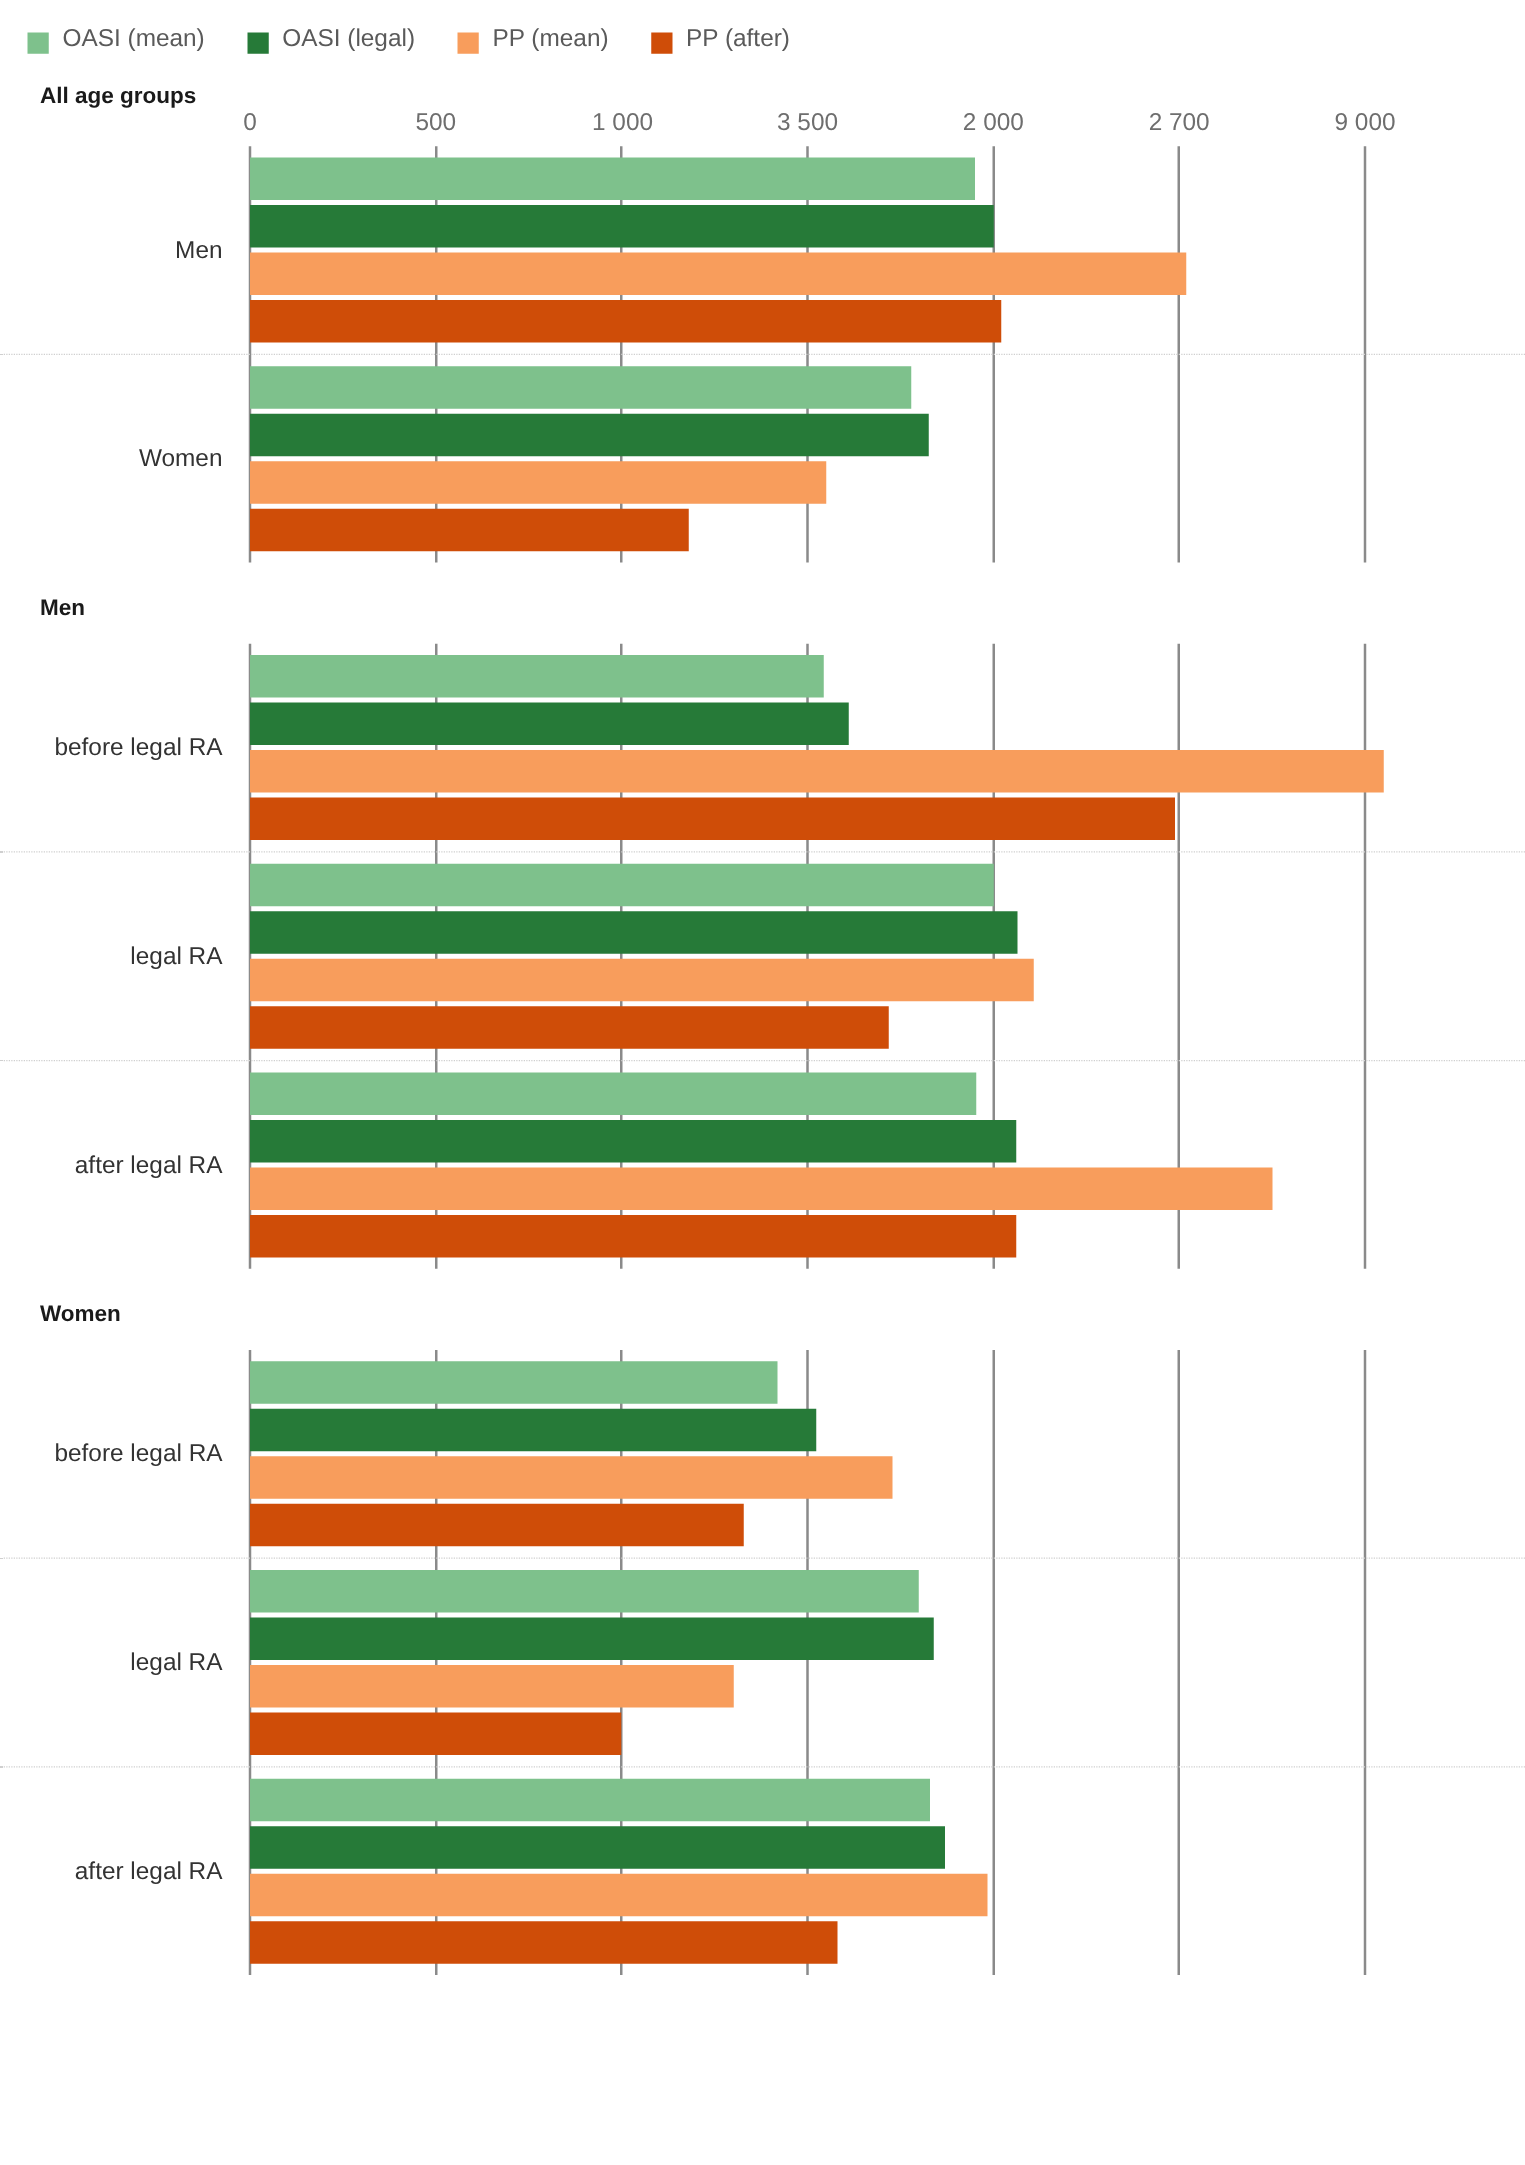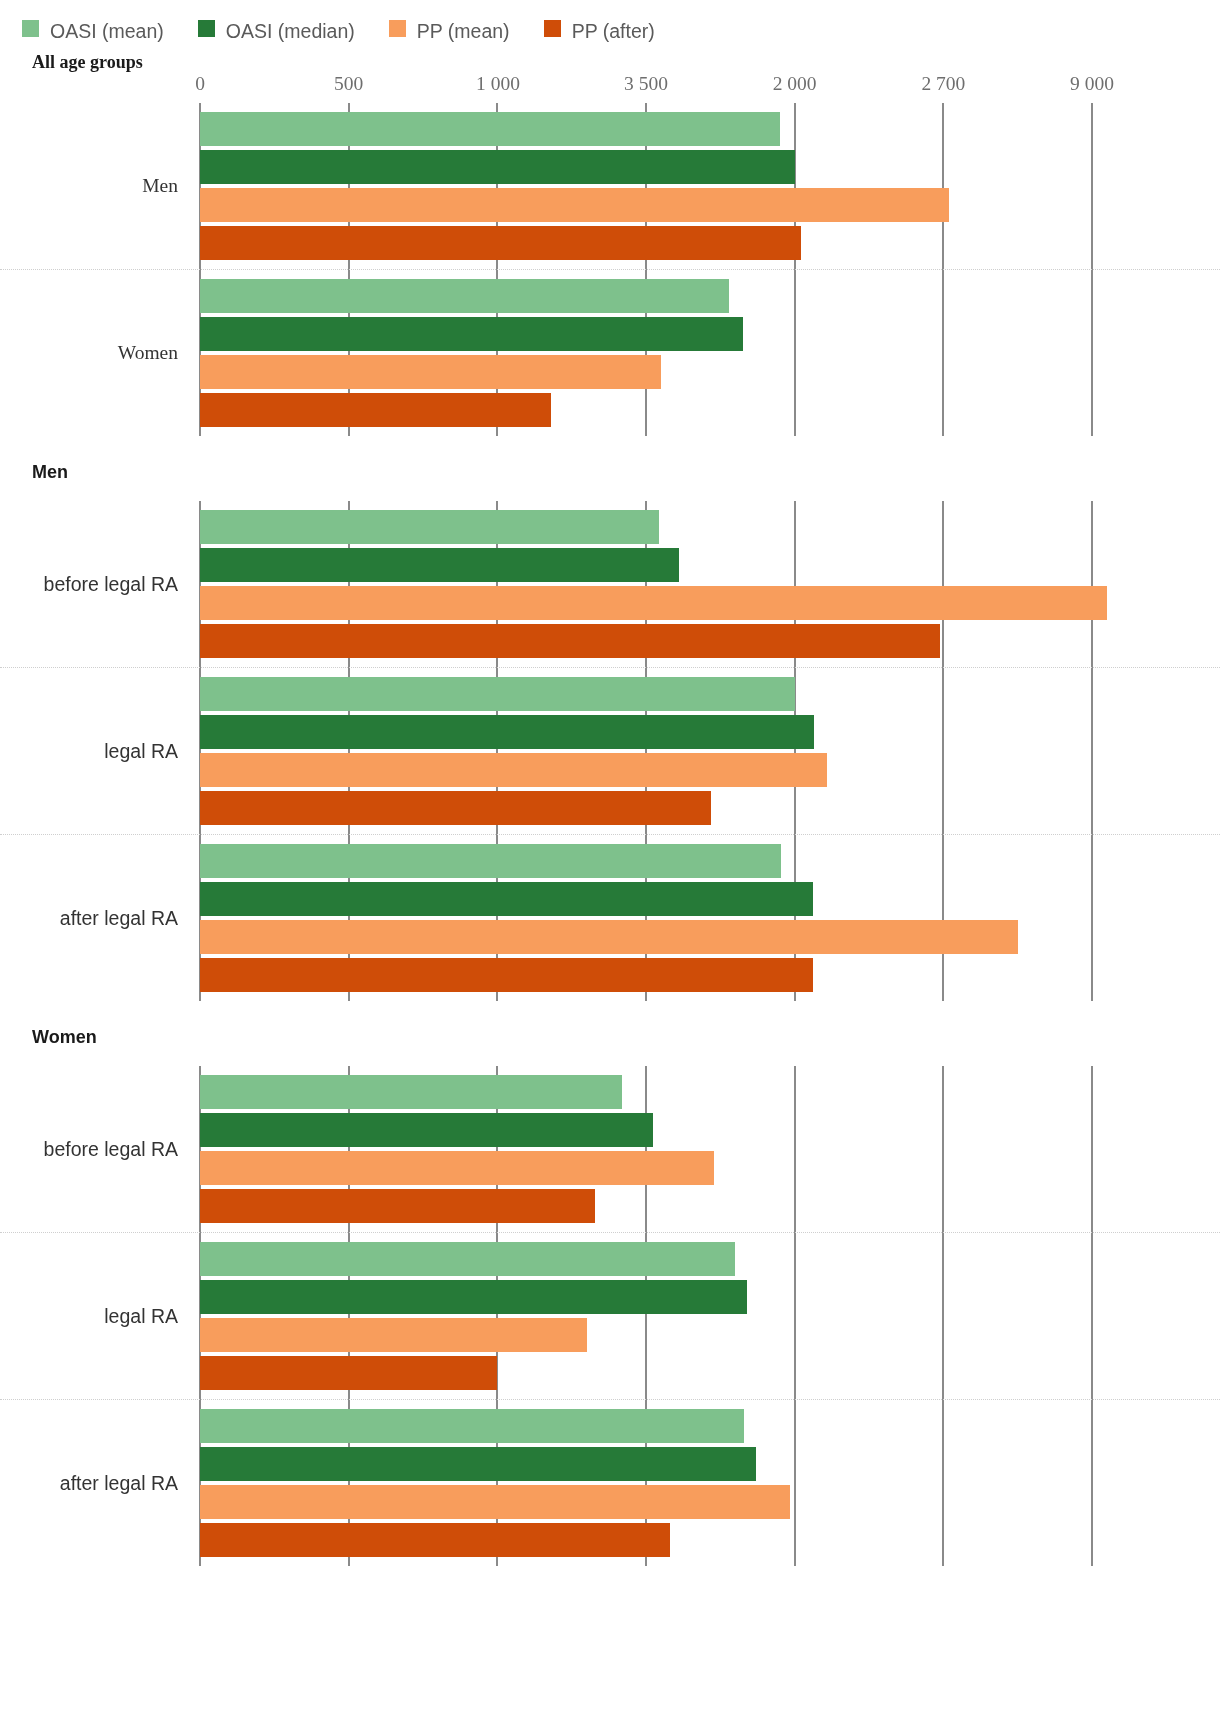--- a/index.html
+++ b/index.html
@@ -13,21 +13,21 @@
   }
   .page { position:relative; width:1220px; height:1732px; }
 
   
   .legend {
     display:flex; align-items:center;
     gap:34px;
     padding:14px 0 0 22px;
     height:48px;
   }
-  .legend-item { display:flex; align-items:flex-start; gap:11px; }
+  .legend-item { display:flex; align-items:flex-end; gap:11px; }
   .legend-swatch { width:17px; height:17px; display:block; }
   .legend-label { font-size:19.5px; color:#5a5a5a; white-space:nowrap; }
 
   
   .section { position:relative; }
   .section-title {
     font-size:18px; font-weight:bold; color:#1a1a1a;
     padding-left:32px;
   }
 
@@ -80,34 +80,34 @@
 
 <div class="page">
 
   <div class="legend" id="legend">
       <div class="legend-item">
         <span class="legend-swatch" style="background: rgb(126, 193, 140);"></span>
         <span class="legend-label">OASI (mean)</span>
       </div>
       <div class="legend-item">
         <span class="legend-swatch" style="background: rgb(38, 122, 56);"></span>
-        <span class="legend-label">OASI (median)</span>
+        <span class="legend-label">OASI (legal)</span>
       </div>
       <div class="legend-item">
         <span class="legend-swatch" style="background: rgb(248, 157, 92);"></span>
         <span class="legend-label">PP (mean)</span>
       </div>
       <div class="legend-item">
         <span class="legend-swatch" style="background: rgb(207, 77, 8);"></span>
         <span class="legend-label">PP (after)</span>
       </div>
     </div>
 
   <div id="sections">
-      <div class="section" style="margin-top: 4px; font-family: Liberation Serif, serif;">
+      <div class="section" style="margin-top: 18px;">
         <div class="section-title">All age groups</div>
         <div class="plot">
           <div class="axis-row">
             <div class="tick-label" style="left: 200px;">0</div>
             <div class="tick-label" style="left: 348.667px;">500</div>
             <div class="tick-label" style="left: 498px;">1 000</div>
             <div class="tick-label" style="left: 646px;">3 500</div>
             <div class="tick-label" style="left: 794.667px; text-align: right;">2 000</div>
             <div class="tick-label" style="left: 943.333px;">2 700</div>
             <div class="tick-label" style="left: 1092px;">9 000</div>

